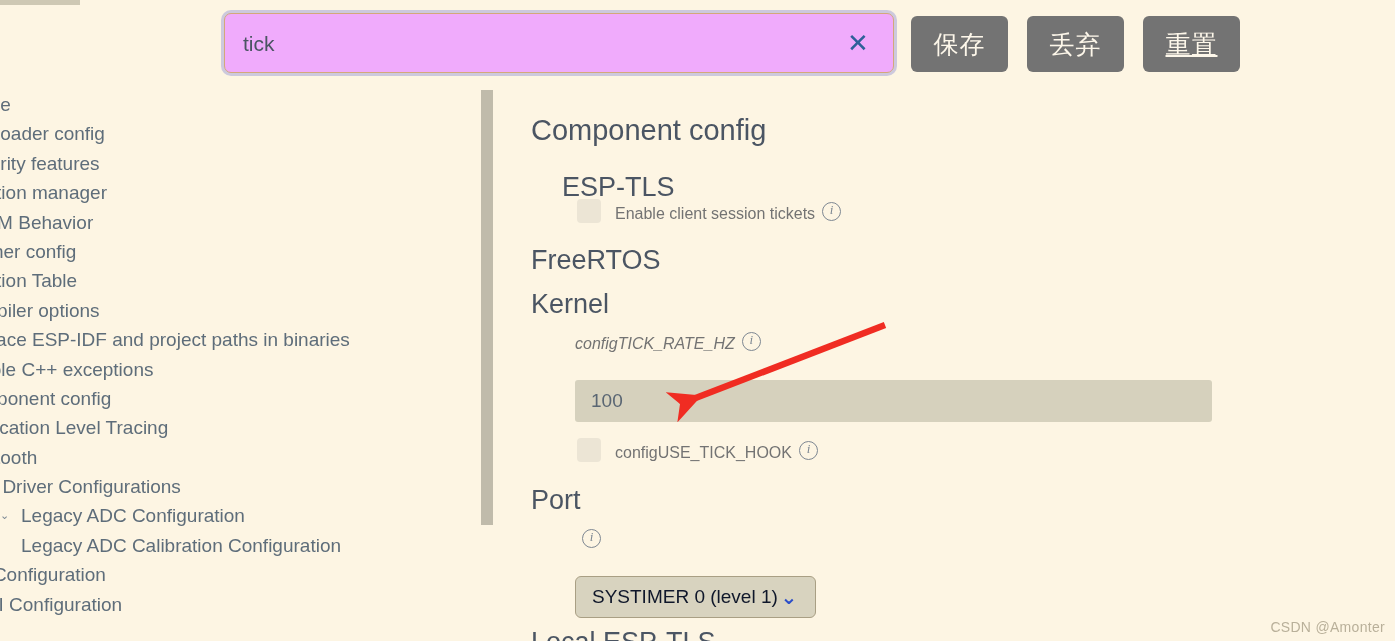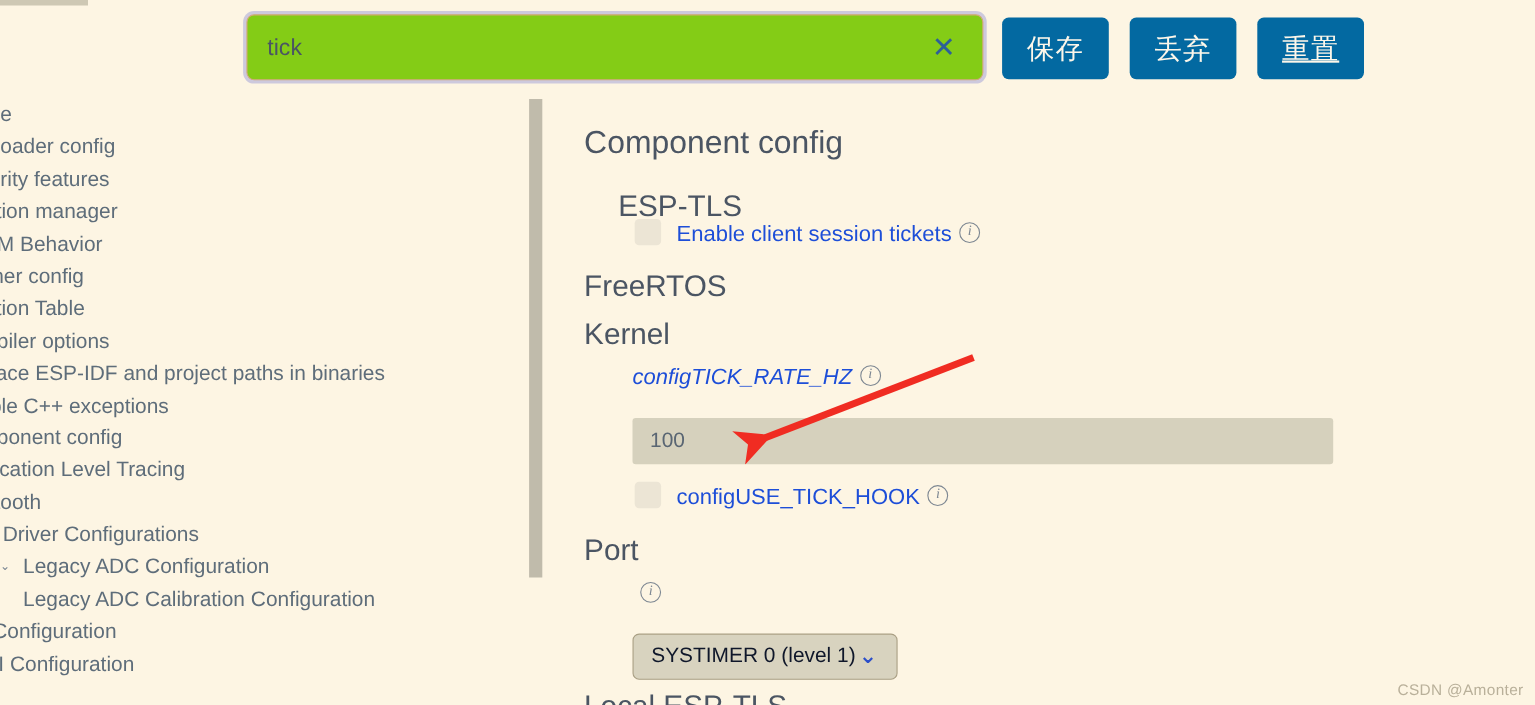--- a/index.html
+++ b/index.html
@@ -34,21 +34,21 @@
     width: 1395px;
     height: 86px;
   }
 
   #search-wrap {
     position: absolute;
     left: 224px;
     top: 13px;
     width: 670px;
     height: 60px;
-    background: #84cc16;
+    background: #f0abfc;
     border: 1px solid #d3a87a;
     border-radius: 7px;
     box-shadow: 0 0 0 3px #cdc9dd;
     box-sizing: border-box;
   }
   #search-input {
     position: absolute;
     left: 16px;
     top: 0;
     width: 580px;
@@ -73,21 +73,21 @@
     font-size: 26px;
     font-weight: bold;
     cursor: pointer;
     user-select: none;
   }
 
   .tbtn {
     position: absolute;
     top: 16px;
     height: 56px;
-    background: #0369a1;
+    background: #737373;
     border: none;
     border-radius: 6px;
     color: #fdf7ea;
     font-family: "Liberation Sans", "DejaVu Sans", sans-serif;
     font-size: 25px;
     letter-spacing: 1px;
     cursor: pointer;
     padding: 0;
   }
   #btn-save    { left: 911px;  width: 97px; }
@@ -173,22 +173,22 @@
     font-size: 27px;
     font-weight: normal;
     color: #4b5563;
     margin: 0;
     padding: 0;
     position: absolute;
     left: 31px;
   }
   .row-label {
     position: absolute;
-    font-size: 20px;
-    color: #1d4ed8;
+    font-size: 16px;
+    color: #737373;
     white-space: nowrap;
   }
   .info-icon {
     display: inline-block;
     width: 17px;
     height: 17px;
     border: 1.4px solid #7d8792;
     border-radius: 50%;
     position: relative;
     top: 2px;

